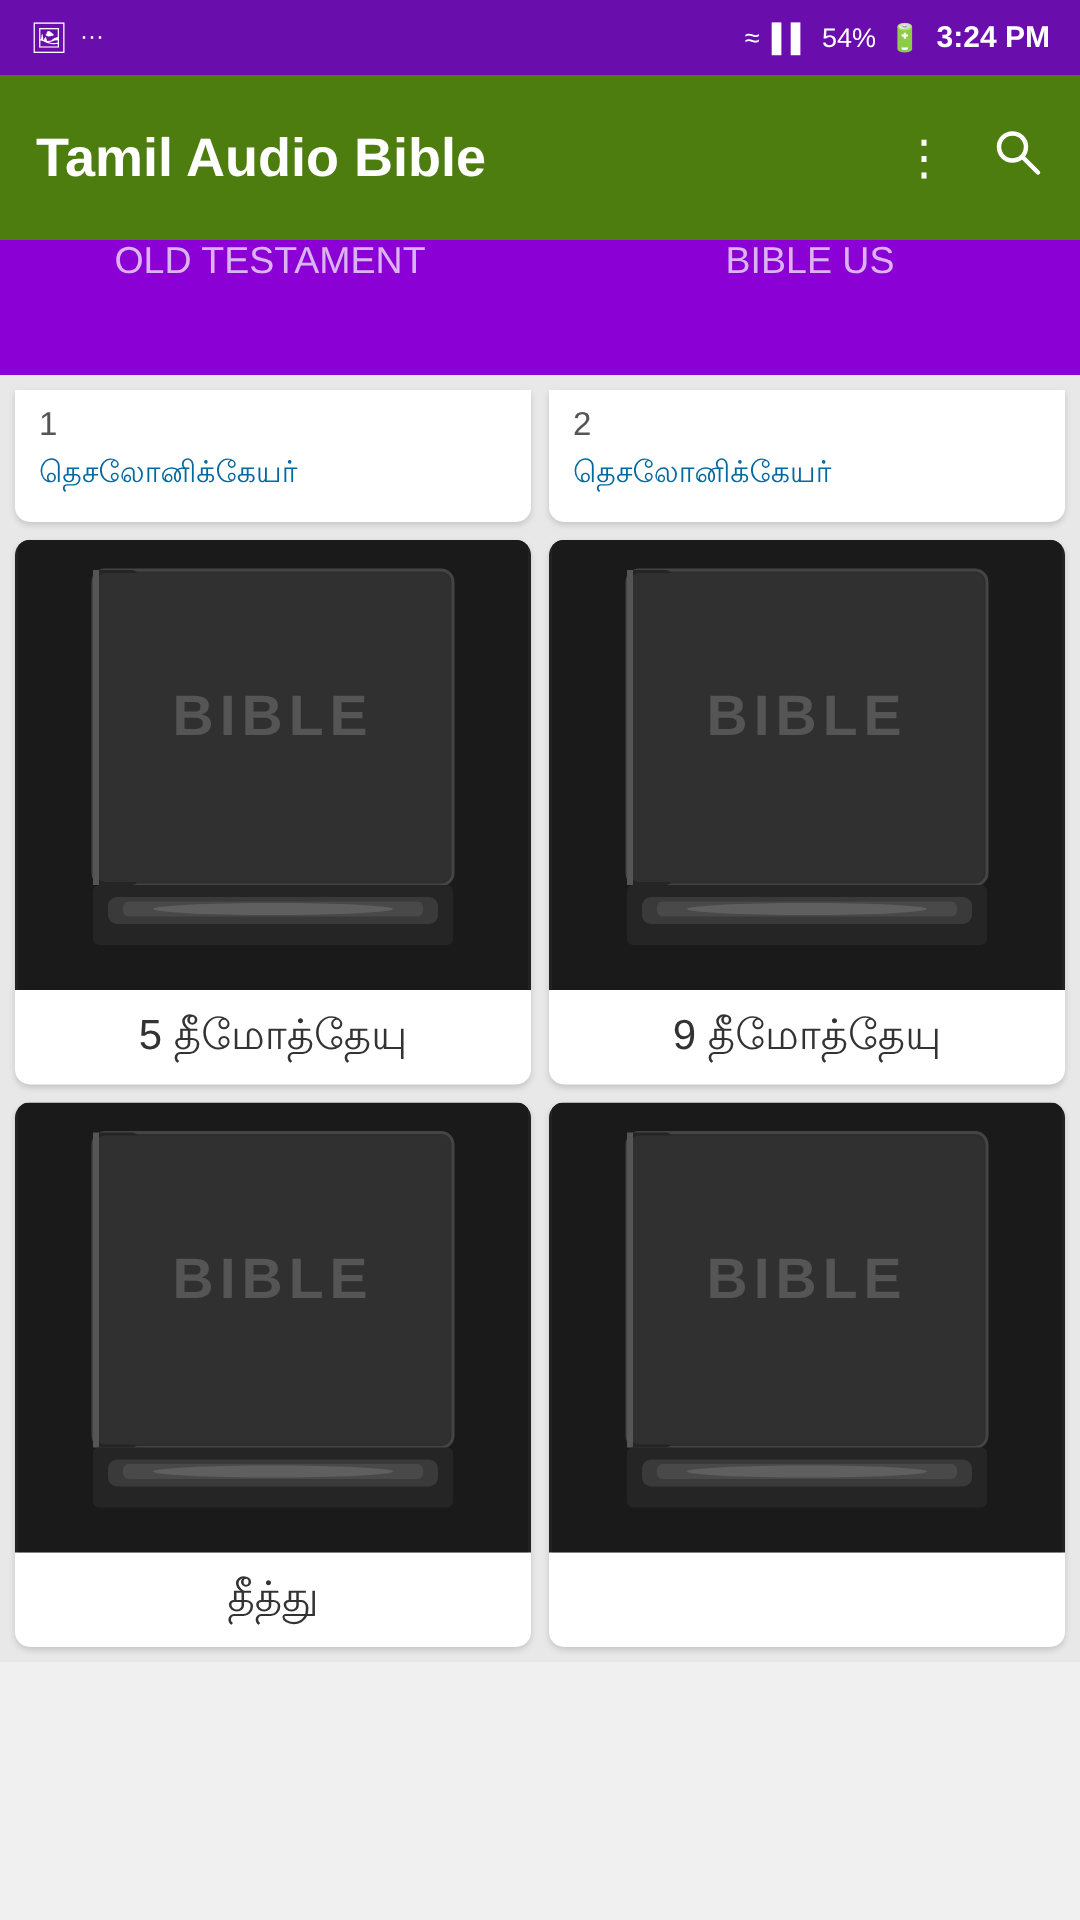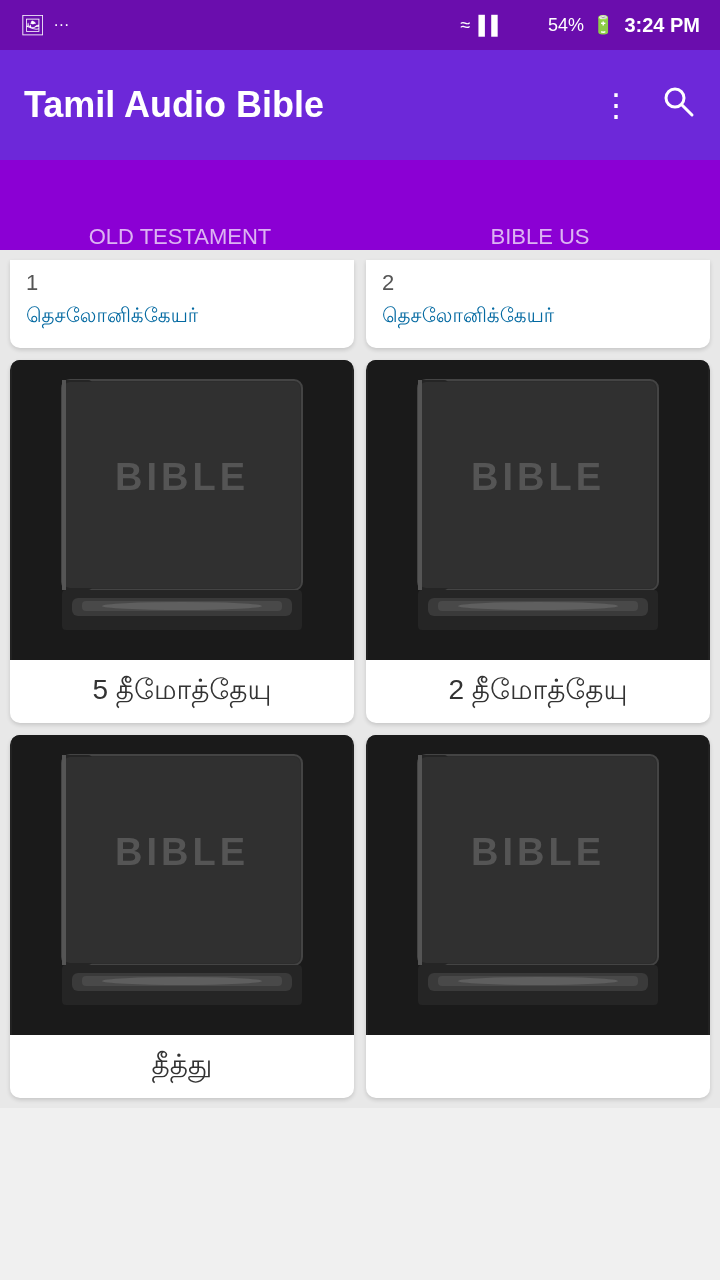--- a/index.html
+++ b/index.html
@@ -41,21 +41,21 @@
     .status-time {
       color: white;
       font-size: 20px;
       font-weight: bold;
     }
 
     
     .app-bar {
       width: 720px;
       height: 110px;
-      background: #6d28d9;
+      background: #4d7c0f;
       display: flex;
       align-items: center;
       padding: 0 24px;
     }
     .app-title {
       color: white;
       font-size: 36px;
       font-weight: bold;
       flex: 1;
     }
@@ -75,24 +75,24 @@
       width: 720px;
       height: 90px;
       background: #8B00D4;
       display: flex;
       align-items: flex-end;
     }
     .tab-item {
       flex: 1;
       height: 90px;
       display: flex;
-      align-items: flex-end;
+      align-items: flex-start;
       justify-content: center;
       color: rgba(255,255,255,0.7);
-      font-size: 22px;
+      font-size: 25px;
       font-weight: 500;
       cursor: pointer;
       position: relative;
       text-align: center;
     }
     .tab-item.active {
       color: white;
       font-weight: bold;
     }
     .tab-item.active::after {
@@ -177,21 +177,21 @@
 <body>
 
 <div class="status-bar">
   <div class="left-icons">
     <span>🖼</span>
     <span style="font-size:16px;">···</span>
   </div>
   <div class="status-icons">
     <span>≈</span>
     <span>▌▌</span>
-    <span style="font-size:18px;margin-left:36px;">54%</span>
+    <span style="font-size:18px;">54%</span>
     <span>🔋</span>
   </div>
   <div class="status-time">3:24 PM</div>
 </div>
 
 <div class="app-bar">
   <div class="app-title">Tamil Audio Bible</div>
   <div class="app-bar-icons">
     <span class="app-bar-icon">⋮</span>
     <span class="app-bar-icon">
@@ -253,21 +253,21 @@
         <rect x="50" y="20" width="30" height="210" rx="4" fill="#252525"></rect>
         <rect x="52" y="22" width="236" height="206" rx="6" fill="#303030"></rect>
         <rect x="50" y="20" width="4" height="210" fill="#555"></rect>
         <text x="170" y="130" text-anchor="middle" fill="#555" font-size="38" font-weight="bold" font-family="Arial" letter-spacing="4">BIBLE</text>
         <rect x="50" y="230" width="240" height="40" rx="4" fill="#252525"></rect>
         <rect x="60" y="238" width="220" height="18" rx="6" fill="#3a3a3a"></rect>
         <rect x="70" y="241" width="200" height="10" rx="4" fill="rgba(255,255,255,0.08)"></rect>
         <ellipse cx="170" cy="246" rx="80" ry="4" fill="rgba(255,255,255,0.12)"></ellipse>
       </svg>
     </div>
-    <div class="card-label">2 தீமோத்தேயு</div>
+    <div class="card-label">9 தீமோத்தேயு</div>
   </div>
 
   <div class="card">
     <div class="card-image-container">
       <svg class="bible-svg" viewBox="0 0 340 300" xmlns="http://www.w3.org/2000/svg">
         <rect width="340" height="300" fill="#1a1a1a"></rect>
         <rect x="50" y="20" width="240" height="210" rx="8" fill="#2d2d2d" stroke="#444" stroke-width="2"></rect>
         <rect x="50" y="20" width="30" height="210" rx="4" fill="#252525"></rect>
         <rect x="52" y="22" width="236" height="206" rx="6" fill="#303030"></rect>
         <rect x="50" y="20" width="4" height="210" fill="#555"></rect>

